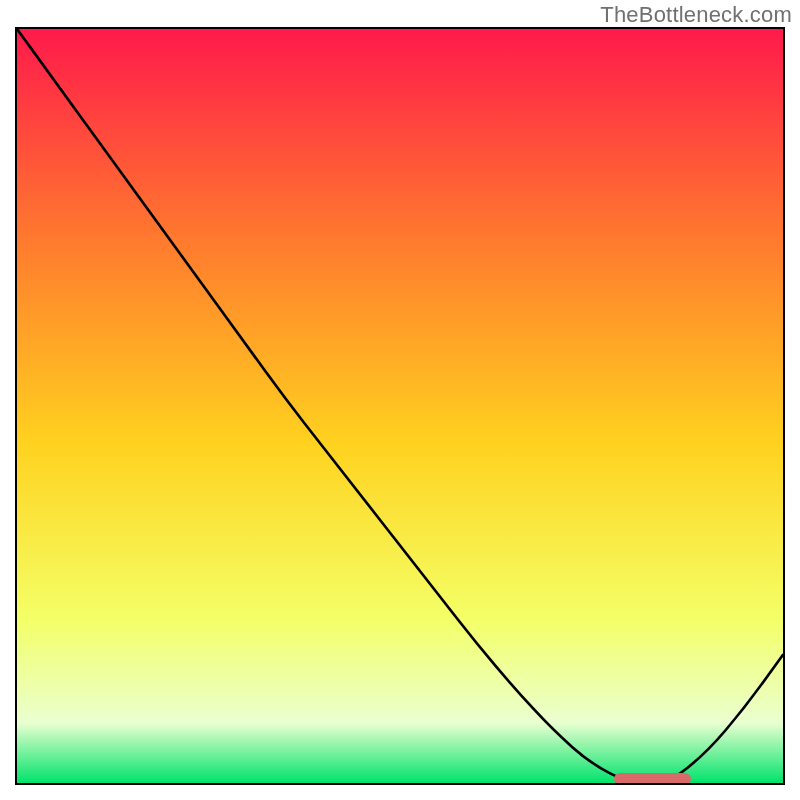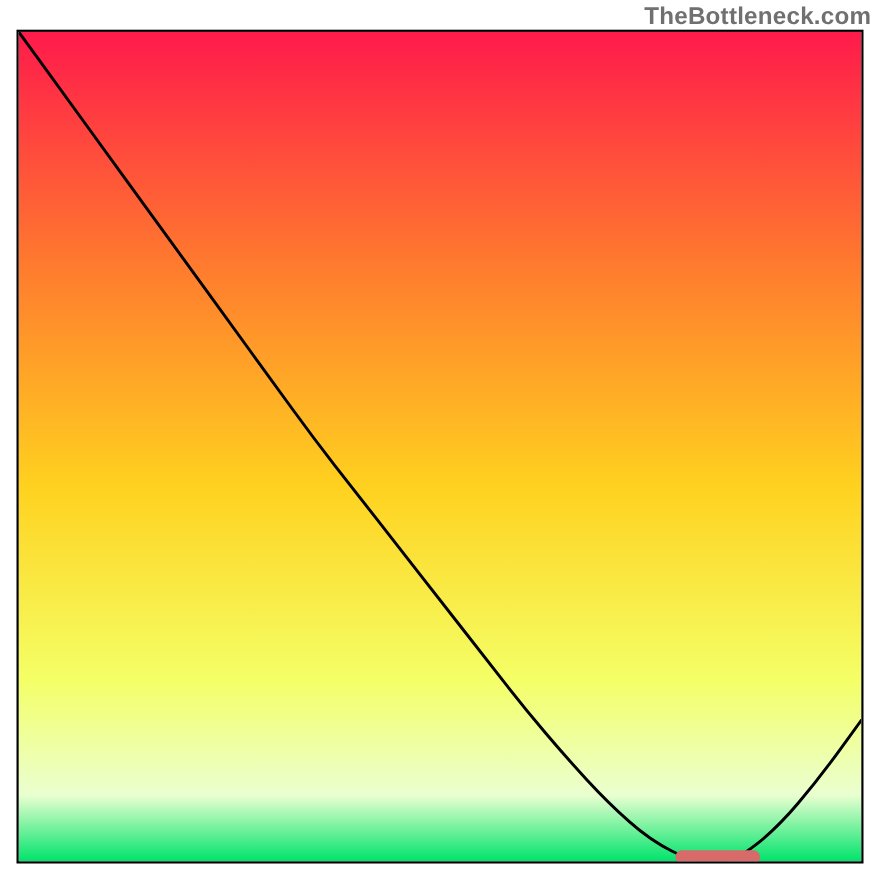--- a/index.html
+++ b/index.html
@@ -14,21 +14,21 @@
   .stage {
     position: relative;
     width: 800px;
     height: 800px;
   }
   .watermark {
     position: absolute;
     top: 2px;
     right: 8px;
     font-size: 22px;
-    font-weight: 700;
+    font-weight: 400;
     color: #707070;
     letter-spacing: 0.2px;
     user-select: none;
     margin-left: 40px;
   }
   .plot {
     position: absolute;
     left: 15px;
     top: 27px;
     width: 770px;

